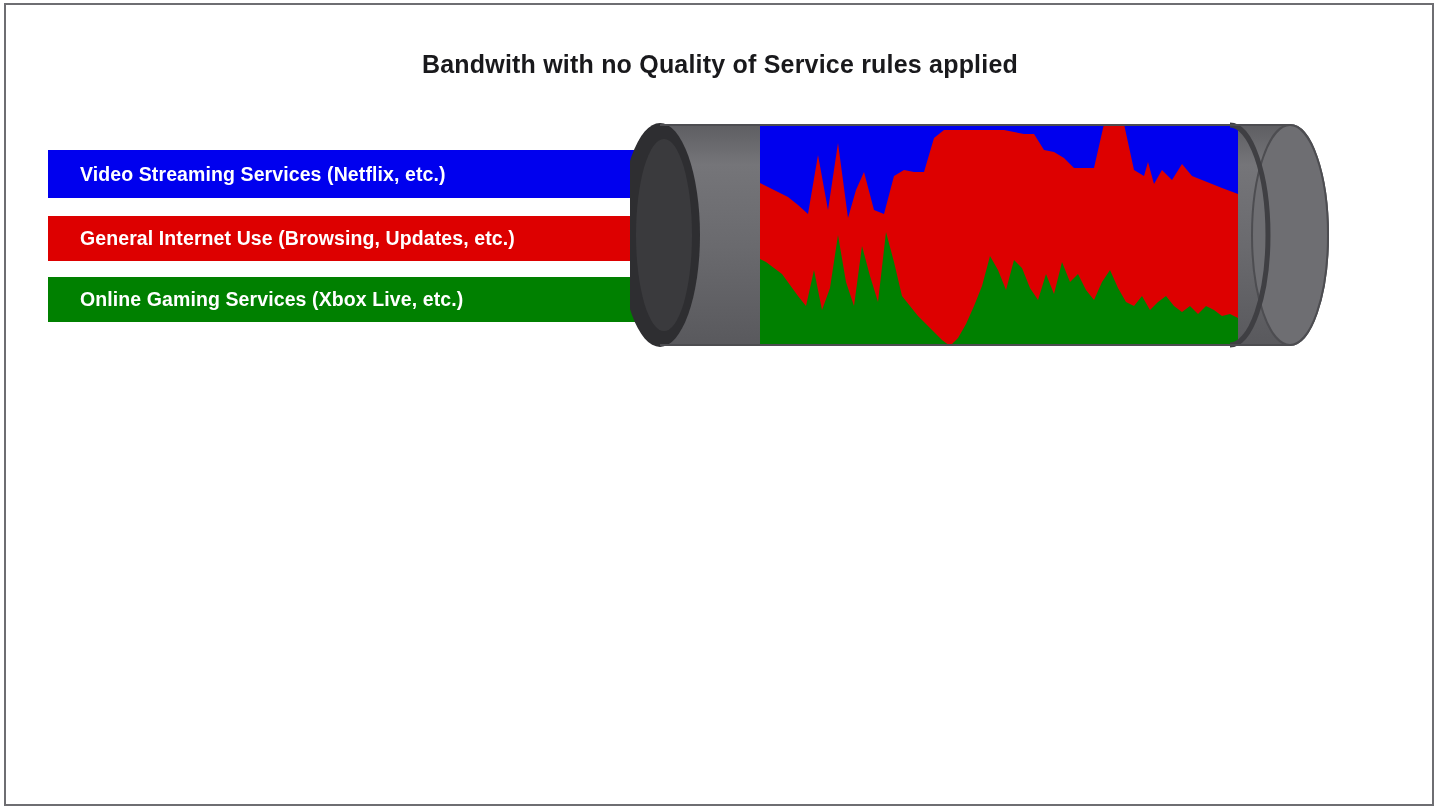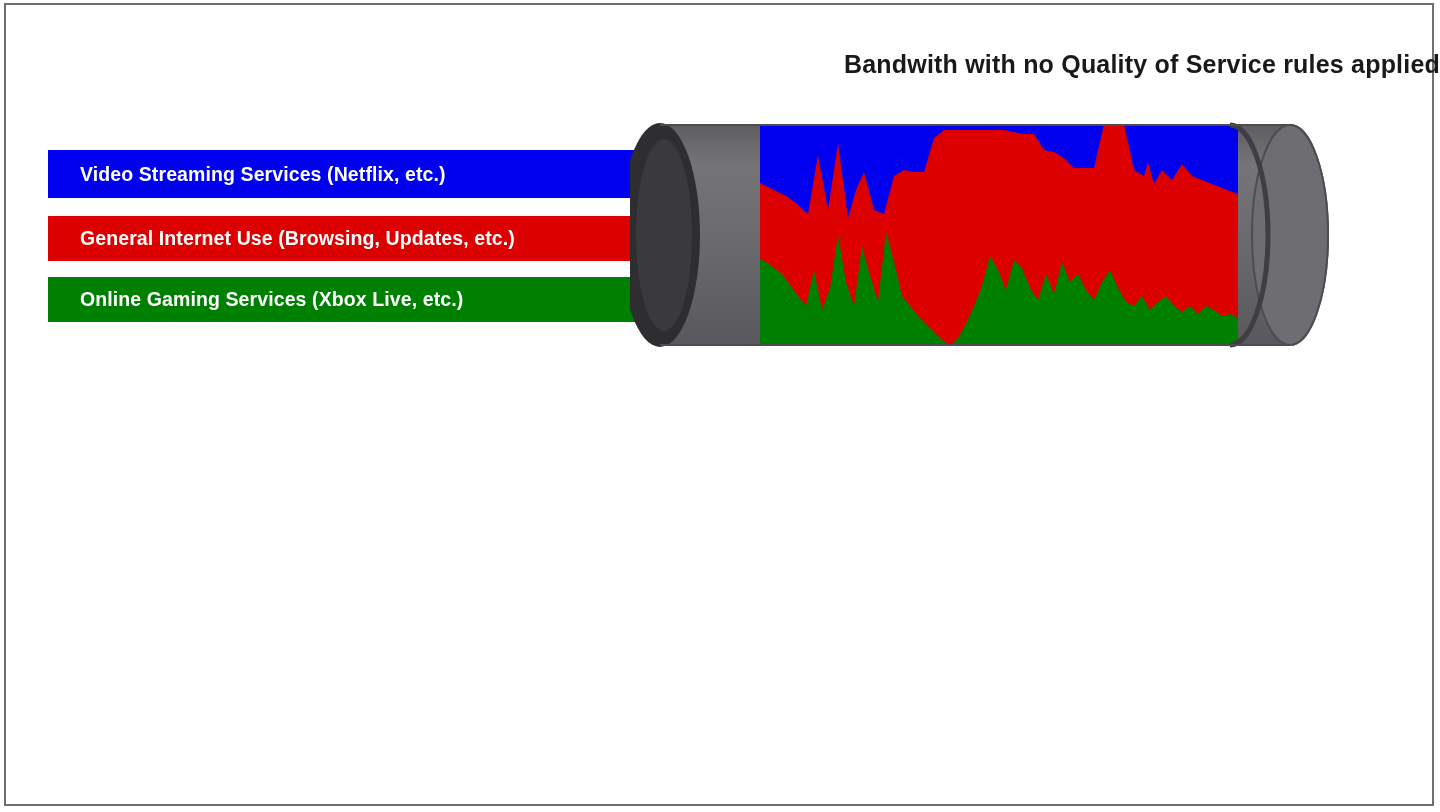--- a/index.html
+++ b/index.html
@@ -32,21 +32,21 @@
     left: 0;
     width: 1440px;
   }
   #section-top  { top: 0px;   height: 400px; }
   #section-bottom { top: 404px; height: 408px; }
 
   .section-title {
     position: absolute;
     left: 0;
     width: 1440px;
-    text-align: right;
+    text-align: center;
     font-size: 25px;
     font-weight: bold;
     color: #19191c;
     letter-spacing: 0.2px;
   }
   #title-top { top: 50px; }
 
   
   .label-bar {
     position: absolute;

